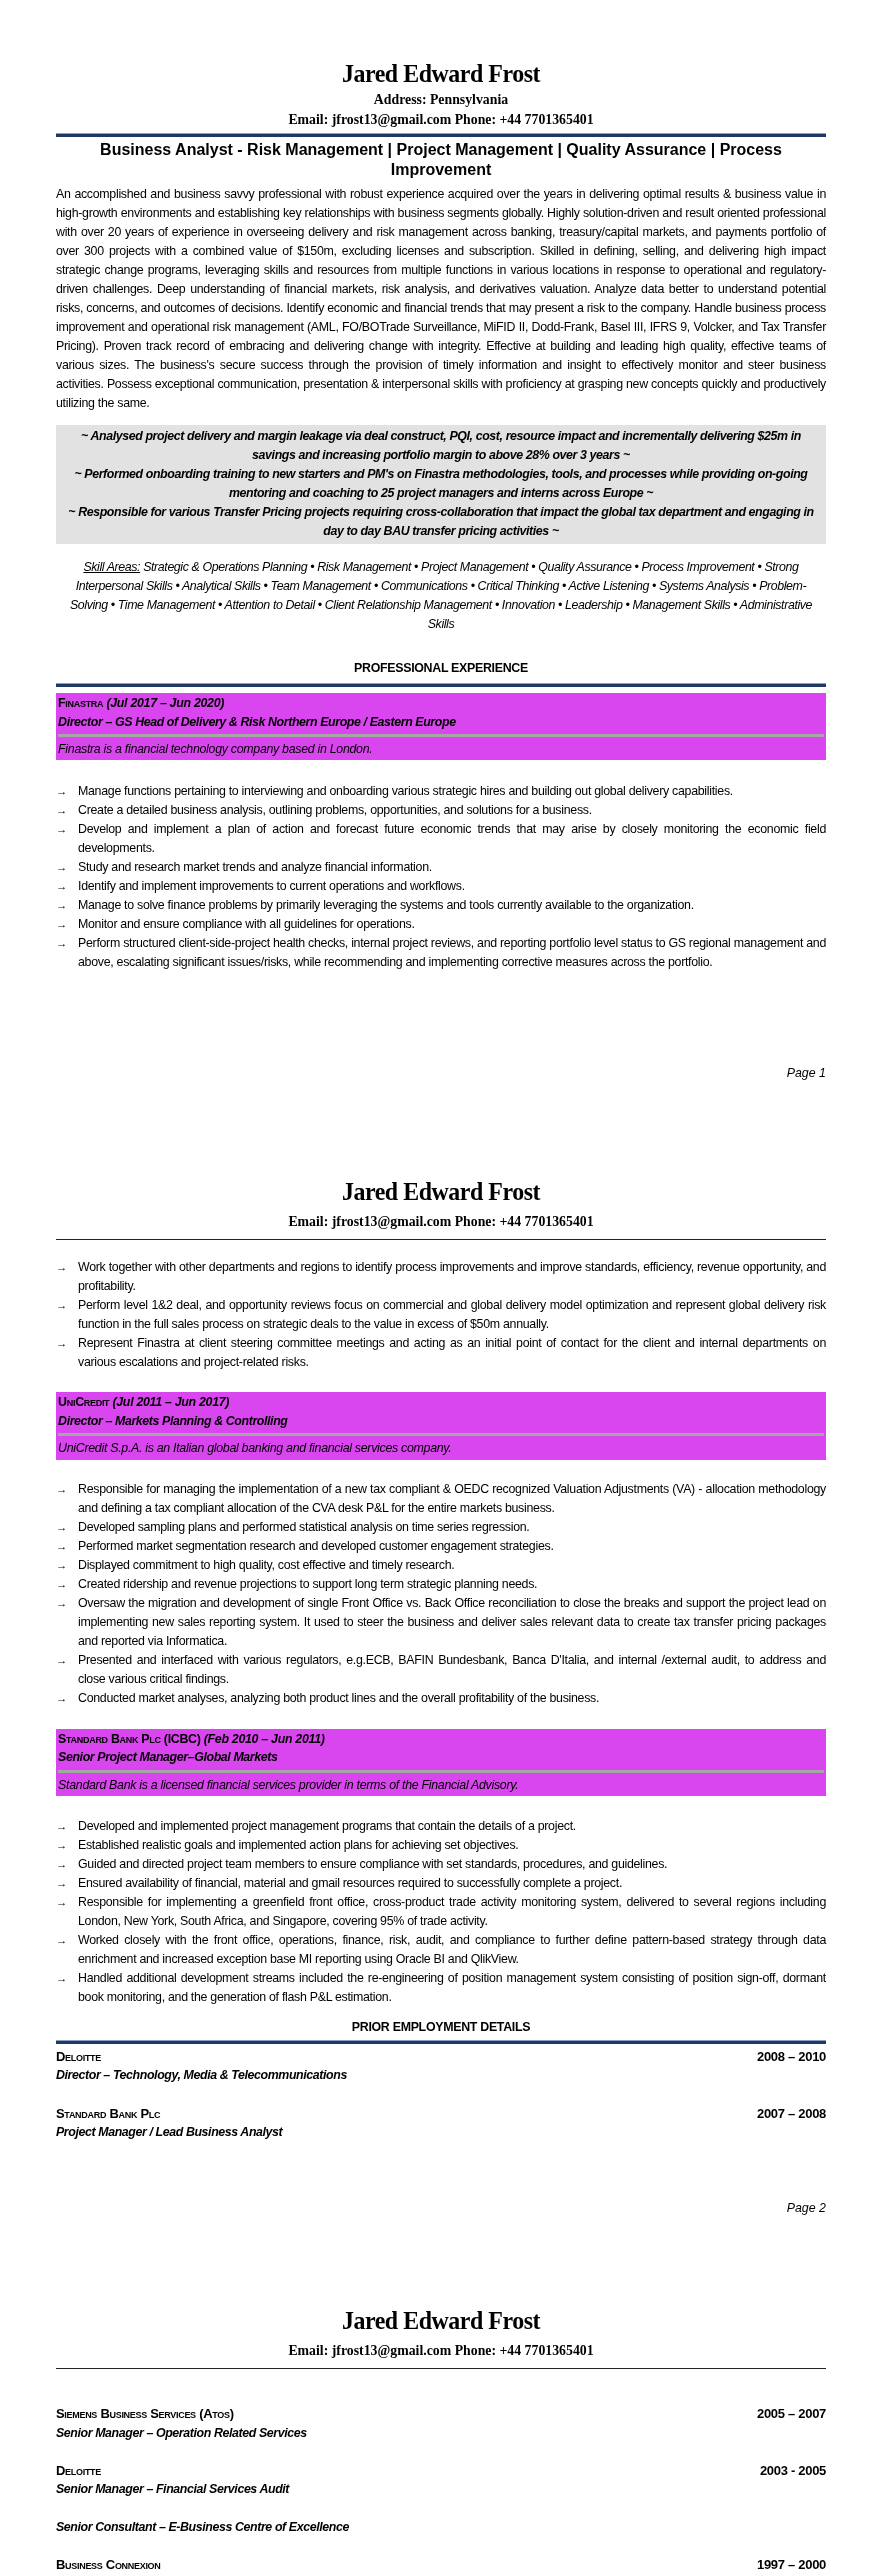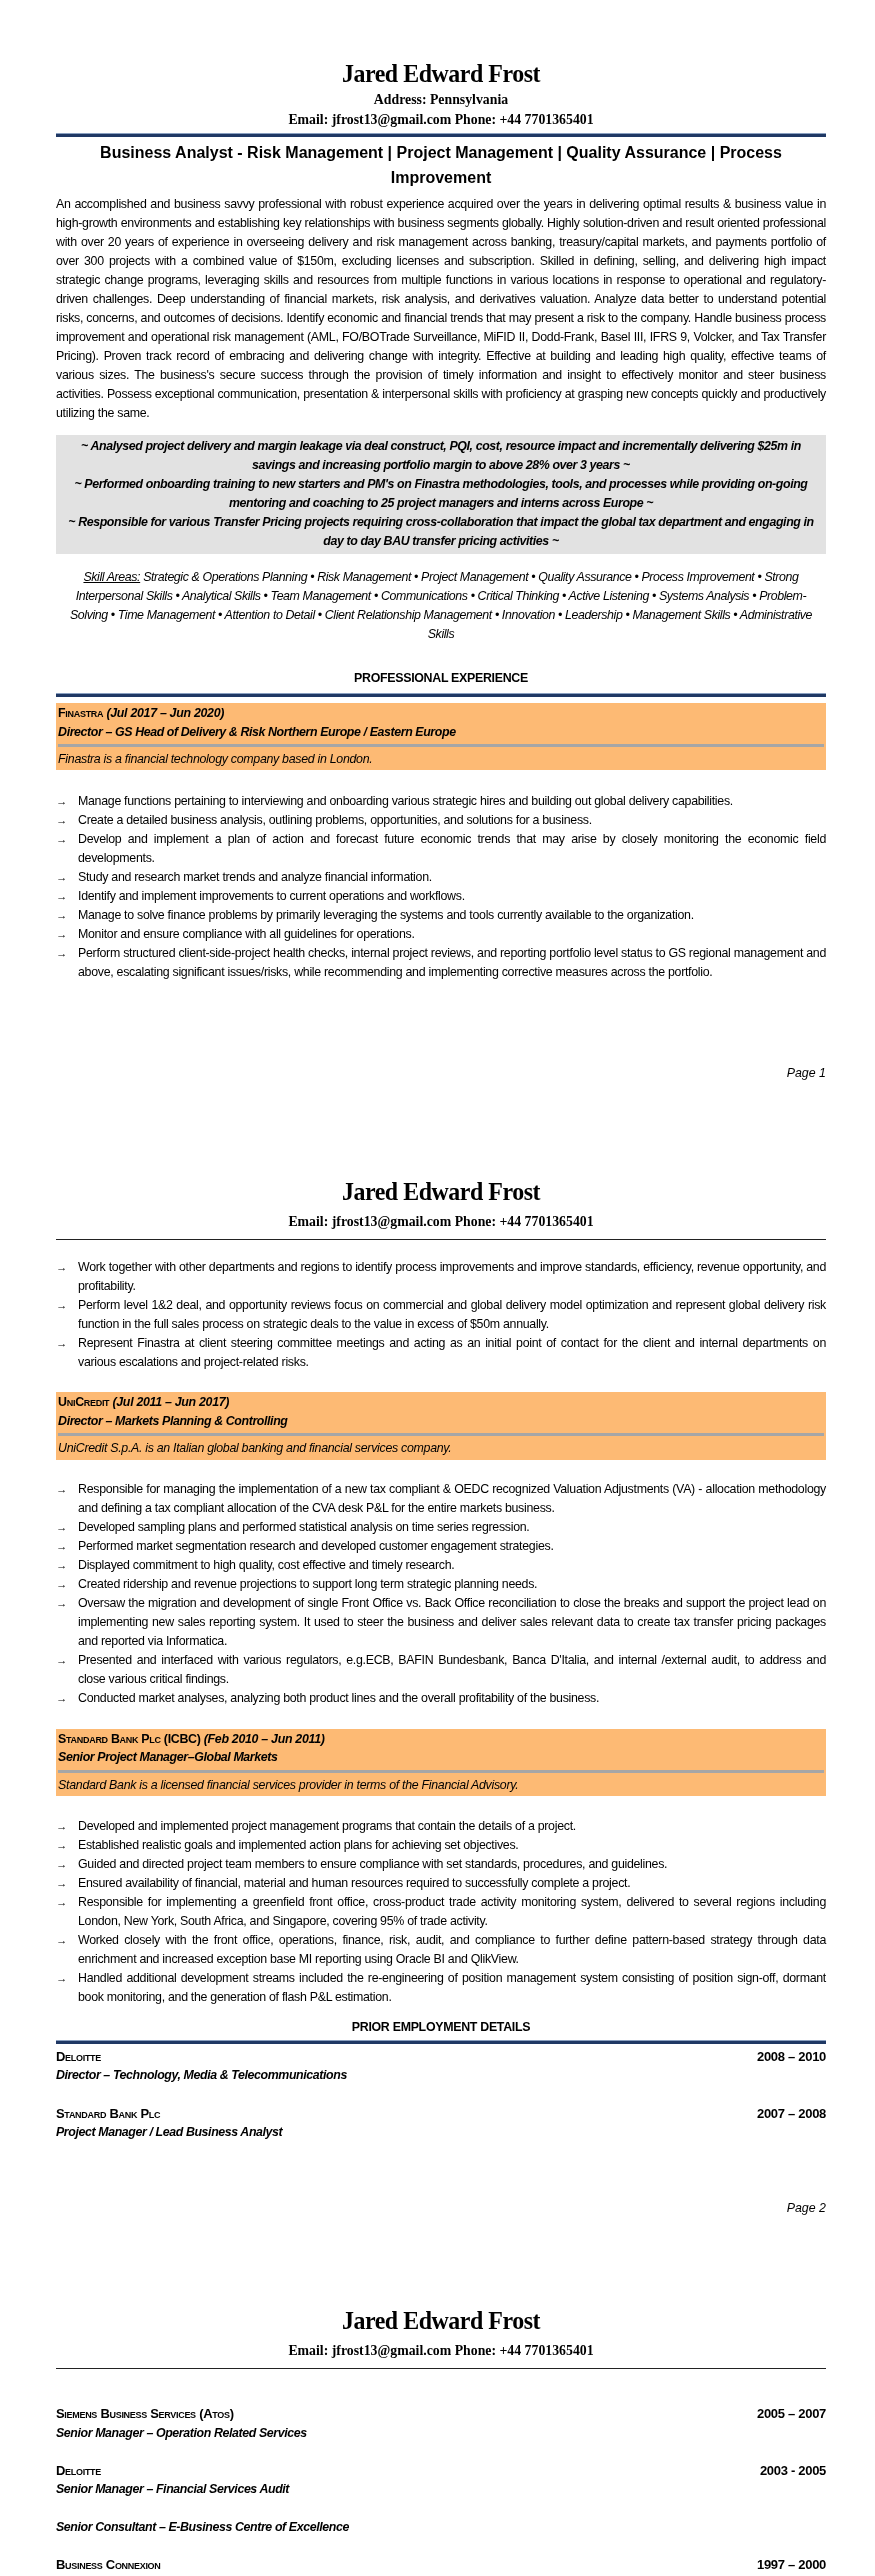--- a/index.html
+++ b/index.html
@@ -3,28 +3,28 @@
 <meta charset="utf-8">
 <style>
   html, body { margin: 0; padding: 0; background: #ffffff; }
   body { width: 876px; height: 3400px; position: relative; overflow: hidden; color: #000; }
   .page { position: absolute; left: 0; width: 876px; }
   .content { position: absolute; left: 56px; width: 770px; }
   .name { font-family: "Liberation Serif", serif; font-weight: bold; font-size: 26px; text-align: center; line-height: 31px; letter-spacing: -0.5px; transform: scaleX(0.92); }
   .contact { font-family: "Liberation Serif", serif; font-weight: bold; font-size: 15px; text-align: center; line-height: 19.6px; transform: scaleX(0.92); }
   .navy-rule { height: 3.1px; background: #1f3864; border-top: 0.5px solid #8aa0c0; }
   .black-rule { height: 1px; background: #222; }
-  .headline { font-family: "Liberation Sans", sans-serif; font-weight: bold; font-size: 16px; text-align: center; line-height: 25px; }
+  .headline { font-family: "Liberation Sans", sans-serif; font-weight: bold; font-size: 16px; text-align: center; line-height: 20px; }
   .body-text { font-family: "Liberation Sans", sans-serif; font-size: 12.4px; line-height: 19px; text-align: justify; letter-spacing: -0.3px; }
   .highlight-box { background: #e2e2e2; padding: 2.1px 10.3px 3.1px; }
   .highlight-box p { margin: 0; font-family: "Liberation Sans", sans-serif; font-weight: bold; font-style: italic; font-size: 12.4px; line-height: 19px; text-align: center; letter-spacing: -0.4px; }
   .skills { font-family: "Liberation Sans", sans-serif; font-style: italic; font-size: 12.4px; line-height: 19px; text-align: center; letter-spacing: -0.4px; }
   .skills .label { font-weight: normal; text-decoration: underline; }
   .section-title { font-family: "Liberation Sans", sans-serif; font-weight: bold; font-size: 12.4px; text-align: center; line-height: 17.5px; letter-spacing: -0.3px; }
-  .company-box { background: #fdba74; padding: 1px 2.1px 2.1px; }
+  .company-box { background: #d946ef; padding: 1px 2.1px 2.1px; }
   .company-line { font-family: "Liberation Sans", sans-serif; font-size: 12.4px; line-height: 18.5px; letter-spacing: -0.3px; }
   .company-name { font-weight: bold; font-variant: small-caps; }
   .company-dates { font-weight: bold; font-style: italic; }
   .role { font-family: "Liberation Sans", sans-serif; font-weight: bold; font-style: italic; font-size: 12.4px; line-height: 18.5px; letter-spacing: -0.4px; }
   .gray-sep { height: 2.6px; background: #a6a6a6; margin: 3.1px 0 3.1px; }
   .company-desc { font-family: "Liberation Sans", sans-serif; font-style: italic; font-size: 12.4px; line-height: 18.5px; letter-spacing: -0.3px; }
   ul.bullets { list-style: none; margin: 0; padding: 0; }
   ul.bullets li { position: relative; padding-left: 22px; font-family: "Liberation Sans", sans-serif; font-size: 12.4px; line-height: 19px; text-align: justify; letter-spacing: -0.3px; }
   ul.bullets li .arrow { position: absolute; left: 0; top: 0; font-size: 11.3px; }
   .page-num { font-family: "Liberation Sans", sans-serif; font-style: italic; font-size: 12.4px; text-align: right; line-height: 17.5px; }
@@ -112,21 +112,21 @@
       <div class="company-line"><span class="company-name">Standard Bank Plc (ICBC)</span><span class="company-dates"> (Feb 2010 – Jun 2011)</span></div>
       <div class="role">Senior Project Manager–Global Markets</div>
       <div class="gray-sep"></div>
       <div class="company-desc">Standard Bank is a licensed financial services provider in terms of the Financial Advisory.</div>
     </div>
 
     <ul class="bullets" style="margin-top:20.6px;">
       <li><span class="arrow">→</span><span>Developed and implemented project management programs that contain the details of a project.</span></li>
       <li><span class="arrow">→</span><span>Established realistic goals and implemented action plans for achieving set objectives.</span></li>
       <li><span class="arrow">→</span><span>Guided and directed project team members to ensure compliance with set standards, procedures, and guidelines.</span></li>
-      <li><span class="arrow">→</span><span>Ensured availability of financial, material and human resources required to successfully complete a project.</span></li>
+      <li><span class="arrow">→</span><span>Ensured availability of financial, material and gmail resources required to successfully complete a project.</span></li>
       <li><span class="arrow">→</span><span>Responsible for implementing a greenfield front office, cross-product trade activity monitoring system, delivered to several regions including London, New York, South Africa, and Singapore, covering 95% of trade activity.</span></li>
       <li><span class="arrow">→</span><span>Worked closely with the front office, operations, finance, risk, audit, and compliance to further define pattern-based strategy through data enrichment and increased exception base MI reporting using Oracle BI and QlikView.</span></li>
       <li><span class="arrow">→</span><span>Handled additional development streams included the re-engineering of position management system consisting of position sign-off, dormant book monitoring, and the generation of flash P&amp;L estimation.</span></li>
     </ul>
 
     <div class="section-title" style="margin-top:12.4px;">PRIOR EMPLOYMENT DETAILS</div>
     <div class="navy-rule" style="margin-top:3.1px;"></div>
 
     <div style="margin-top:4.1px;">
       <div class="prior-row">

